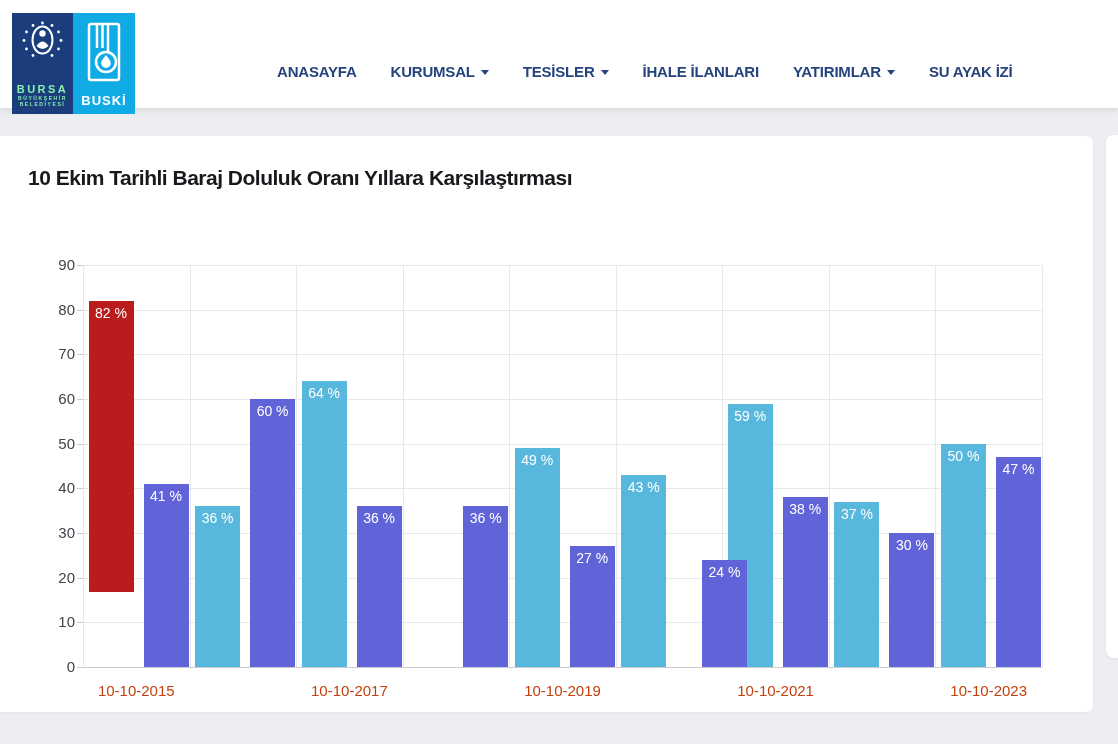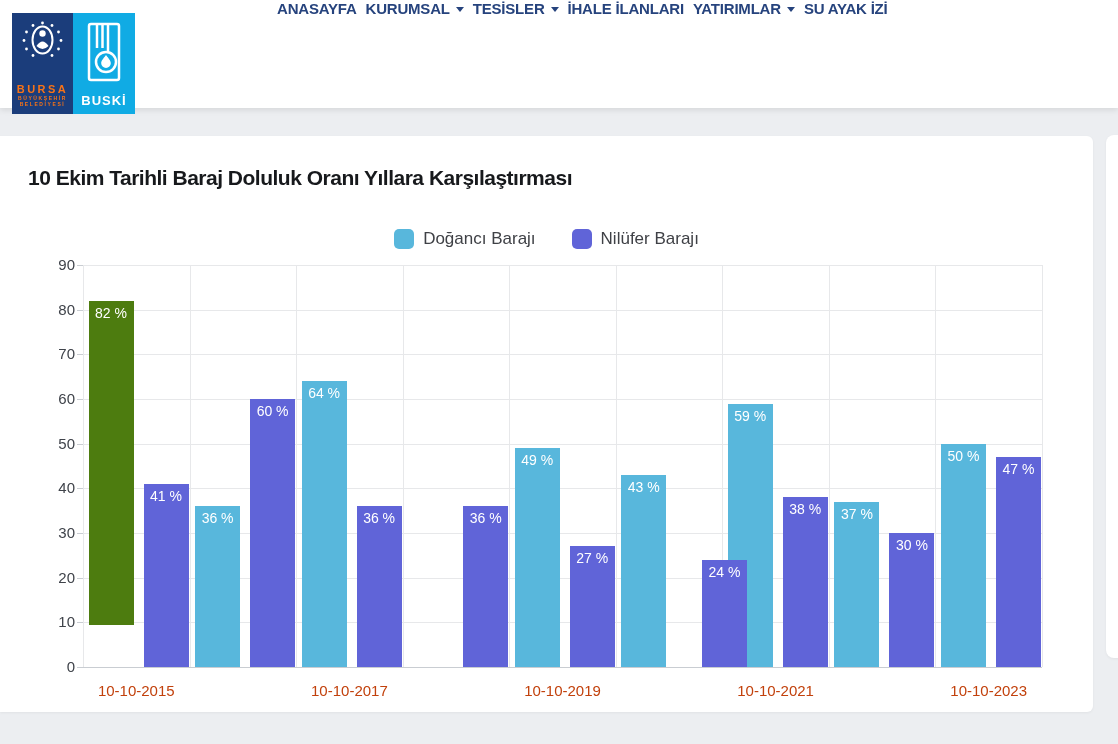--- a/index.html
+++ b/index.html
@@ -9,37 +9,37 @@
     font-family:"Liberation Sans","DejaVu Sans",sans-serif;
     background:#ECEEF1;
   }
   
   .header {
     position:absolute; left:0; top:0; width:1118px; height:108px;
     background:#ffffff; box-shadow:0 2px 6px rgba(0,0,0,.10); z-index:2;
   }
   .logo { position:absolute; left:12px; top:13px; width:123px; height:101px; display:flex; cursor:pointer; z-index:3; }
   .logo-bursa {
-    width:61px; height:101px; background:#1B3D7B; color:#f97316;
+    width:61px; height:101px; background:#1B3D7B; color:#86efac;
     display:flex; flex-direction:column; align-items:center; justify-content:flex-end;
     padding-bottom:7px; position:relative;
   }
   .logo-bursa svg { position:absolute; top:6px; left:8px; }
   .logo-bursa .l1 { font-size:11px; font-weight:bold; letter-spacing:2.5px; line-height:12px; }
   .logo-bursa .l2, .logo-bursa .l3 { font-size:5px; font-weight:bold; letter-spacing:1.6px; line-height:6px; }
   .logo-buski {
     width:62px; height:101px; background:#10ABE4; color:#fff;
     display:flex; flex-direction:column; align-items:center; justify-content:flex-end;
     padding-bottom:6px; position:relative;
   }
   .logo-buski svg { position:absolute; top:9px; left:11px; }
   .logo-buski .bt { font-size:13px; font-weight:bold; letter-spacing:1px; }
   .nav {
     position:absolute; left:277px; top:0; height:80px;
-    display:flex; align-items:flex-start; gap:9px;
+    display:flex; align-items:flex-end; gap:34px;
   }
   .nav-item {
     display:flex; align-items:center; gap:6px; cursor:pointer;
     color:#26437D; font-size:15px; font-weight:bold; letter-spacing:-0.2px;
     white-space:nowrap;
   }
   .caret {
     width:0; height:0; display:inline-block;
     border-left:4px solid transparent; border-right:4px solid transparent;
     border-top:5px solid #26437D; margin-top:2px;
@@ -147,30 +147,20 @@
     </span>
     <span class="nav-item">
       <span>SU AYAK İZİ</span>
     </span>
   </nav>
 </div>
 
 <div class="chart-card">
   <h1 class="chart-title">10 Ekim Tarihli Baraj Doluluk Oranı Yıllara Karşılaştırması</h1>
 
-  <div class="legend">
-    <span class="legend-entry">
-      <span class="legend-swatch" style="background: rgb(88, 183, 220);"></span>
-      <span class="legend-label">Doğancı Barajı</span>
-    </span>
-    <span class="legend-entry">
-      <span class="legend-swatch" style="background: rgb(96, 100, 216);"></span>
-      <span class="legend-label">Nilüfer Barajı</span>
-    </span>
-  </div>
 
   <div id="chart-plot">
       <div class="tick-dash" style="left: 77px; top: 531px;"></div>
       <div class="y-tick-label" style="left: 25px; top: 521px;">0</div>
       <div class="gridline-h" style="left: 83px; top: 486.333px; width: 959px;"></div>
       <div class="tick-dash" style="left: 77px; top: 486.333px;"></div>
       <div class="y-tick-label" style="left: 25px; top: 476.333px;">10</div>
       <div class="gridline-h" style="left: 83px; top: 441.667px; width: 959px;"></div>
       <div class="tick-dash" style="left: 77px; top: 441.667px;"></div>
       <div class="y-tick-label" style="left: 25px; top: 431.667px;">20</div>
@@ -199,21 +189,21 @@
       <div class="gridline-v" style="left: 189.6px; top: 129px; height: 402px;"></div>
       <div class="gridline-v" style="left: 296.1px; top: 129px; height: 402px;"></div>
       <div class="gridline-v" style="left: 402.7px; top: 129px; height: 402px;"></div>
       <div class="gridline-v" style="left: 509.2px; top: 129px; height: 402px;"></div>
       <div class="gridline-v" style="left: 615.8px; top: 129px; height: 402px;"></div>
       <div class="gridline-v" style="left: 722.3px; top: 129px; height: 402px;"></div>
       <div class="gridline-v" style="left: 828.9px; top: 129px; height: 402px;"></div>
       <div class="gridline-v" style="left: 935.4px; top: 129px; height: 402px;"></div>
       <div class="gridline-v" style="left: 1042px; top: 129px; height: 402px;"></div>
       <div class="axis-line-x" style="left: 83px; top: 531px; width: 959px;"></div>
-      <div class="bar" style="left: 88.5px; top: 164.7px; width: 45px; height: 324px; background: #4d7c0f;">
+      <div class="bar" style="left: 88.5px; top: 164.7px; width: 45px; height: 291px; background: #b91c1c;">
         <div class="bar-label">82 %</div>
       </div>
       <div class="bar" style="left: 195.1px; top: 370.2px; width: 45px; height: 160.8px; background: rgb(88, 183, 220);">
         <div class="bar-label">36 %</div>
       </div>
       <div class="bar" style="left: 301.6px; top: 245.1px; width: 45px; height: 285.9px; background: rgb(88, 183, 220);">
         <div class="bar-label">64 %</div>
       </div>
       <div class="bar" style="left: 514.7px; top: 312.1px; width: 45px; height: 218.9px; background: rgb(88, 183, 220);">
         <div class="bar-label">49 %</div>

